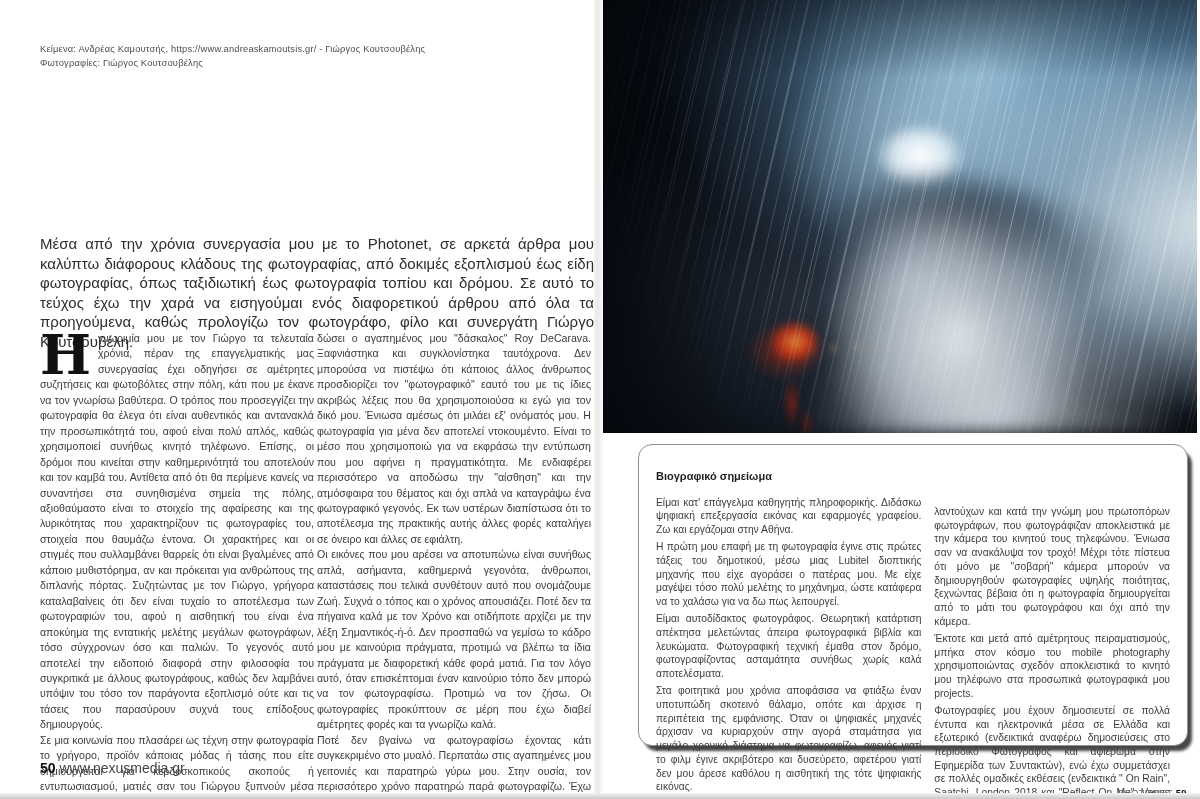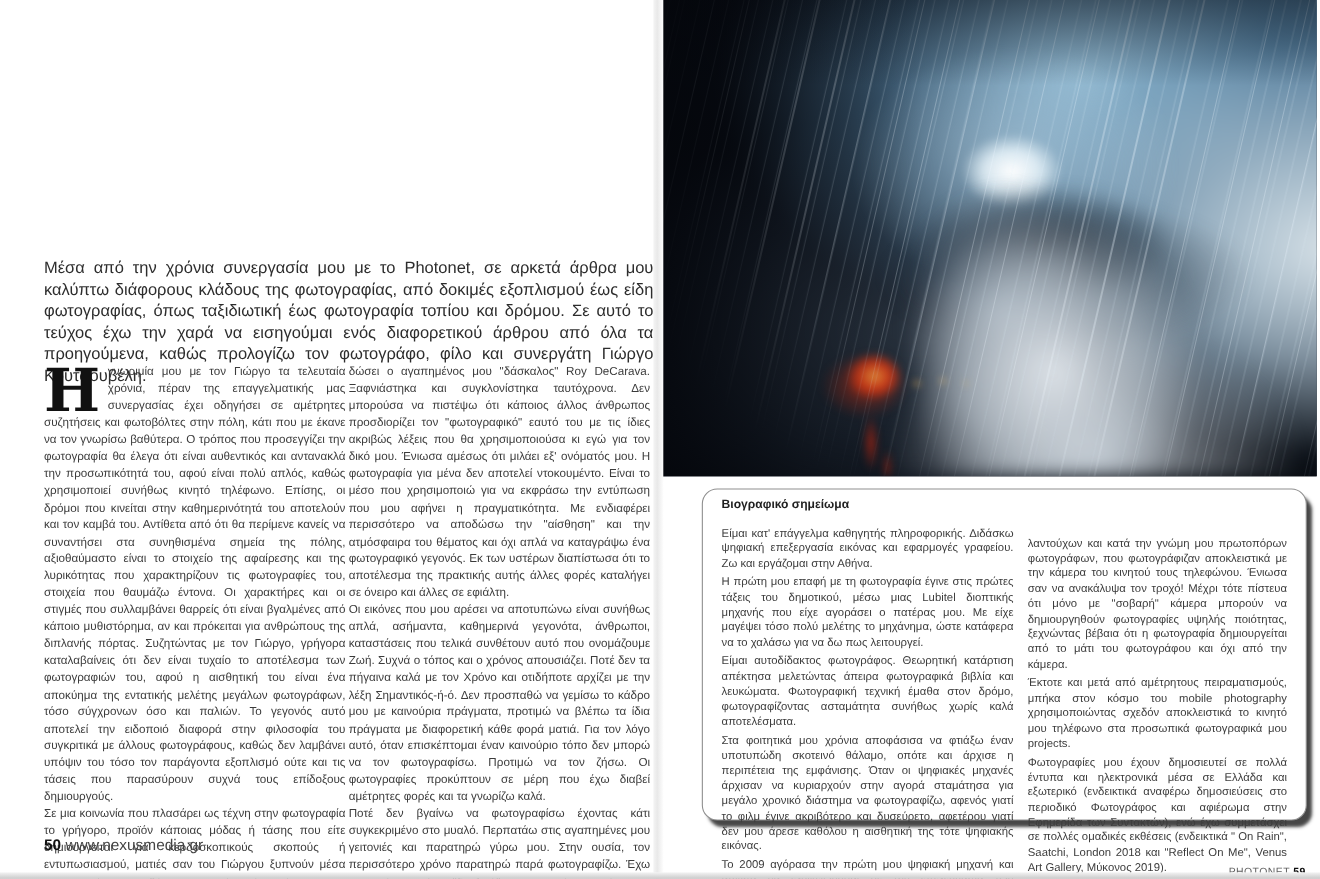--- a/index.html
+++ b/index.html
@@ -81,34 +81,38 @@
   .ph-vignette{left:0;top:0;width:100%;height:100%;
     background:
       linear-gradient(to right, rgba(4,6,11,.8), rgba(4,6,11,.25) 22%, rgba(4,6,11,0) 40%),
       linear-gradient(to bottom, rgba(4,6,11,.45), rgba(4,6,11,0) 18%),
       radial-gradient(120% 110% at 50% 45%, rgba(0,0,0,0) 60%, rgba(3,5,9,.45) 100%);}
 
   
   .bio-box{position:absolute;left:638px;top:444px;width:550px;height:302px;box-sizing:border-box;
            background:#fff;border:1.5px solid #8f8f8f;border-radius:14px;
            box-shadow:5px 6px 3px -1px rgba(25,25,25,.8);
-           padding:6px 17px 0 17px;display:flex;gap:13px;}
+           padding:23px 17px 0 17px;display:flex;gap:13px;}
   .bio-col{font-size:10.3px;line-height:13.7px;text-align:justify;color:#3d3d3d;}
   .bio-col p{margin:0 0 3.5px 0;}
   #bio-c1{width:268px;} #bio-c2{width:238px;margin-top:37px;}
   .bio-head{font-weight:bold;font-size:11px;color:#1f1f1f;margin:2px 0 12px 0 !important;}
 
   .footer-right{position:absolute;right:13px;top:757px;font-size:9.5px;letter-spacing:.4px;color:#5f5f5f;margin-top:30px;}
   .footer-right b{color:#0d0d0d;}
 </style>
 </head>
 <body>
 
 <div id="spread">
 
+  <div class="credits">
+    <div>Κείμενα: Ανδρέας Καμουτσής, https://www.andreaskamoutsis.gr/ - Γιώργος Κουτσουβέλης</div>
+    <div>Φωτογραφίες: Γιώργος Κουτσουβέλης</div>
+  </div>
 
 
   <div class="intro">Μέσα από την χρόνια συνεργασία μου με το Photonet, σε αρκετά άρθρα μου καλύπτω διάφορους κλάδους της φωτογραφίας, από δοκιμές εξοπλισμού έως είδη φωτογραφίας, όπως ταξιδιωτική έως φωτογραφία τοπίου και δρόμου. Σε αυτό το τεύχος έχω την χαρά να εισηγούμαι ενός διαφορετικού άρθρου από όλα τα προηγούμενα, καθώς προλογίζω τον φωτογράφο, φίλο και συνεργάτη Γιώργο Κουτσουβέλη.</div>
 
   <div class="bodycol" id="col1">
     <p><span class="dropcap">Η</span><span>γνωριμία μου με τον Γιώργο τα τελευταία χρόνια, πέραν της επαγγελματικής μας συνεργασίας έχει οδηγήσει σε αμέτρητες συζητήσεις και φωτοβόλτες στην πόλη, κάτι που με έκανε να τον γνωρίσω βαθύτερα. Ο τρόπος που προσεγγίζει την φωτογραφία θα έλεγα ότι είναι αυθεντικός και αντανακλά την προσωπικότητά του, αφού είναι πολύ απλός, καθώς χρησιμοποιεί συνήθως κινητό τηλέφωνο. Επίσης, οι δρόμοι που κινείται στην καθημερινότητά του αποτελούν και τον καμβά του. Αντίθετα από ότι θα περίμενε κανείς να συναντήσει στα συνηθισμένα σημεία της πόλης, αξιοθαύμαστο είναι το στοιχείο της αφαίρεσης και της λυρικότητας που χαρακτηρίζουν τις φωτογραφίες του, στοιχεία που θαυμάζω έντονα. Οι χαρακτήρες και οι στιγμές που συλλαμβάνει θαρρείς ότι είναι βγαλμένες από κάποιο μυθιστόρημα, αν και πρόκειται για ανθρώπους της διπλανής πόρτας. Συζητώντας με τον Γιώργο, γρήγορα καταλαβαίνεις ότι δεν είναι τυχαίο το αποτέλεσμα των φωτογραφιών του, αφού η αισθητική του είναι ένα αποκύημα της εντατικής μελέτης μεγάλων φωτογράφων, τόσο σύγχρονων όσο και παλιών. Το γεγονός αυτό αποτελεί την ειδοποιό διαφορά στην φιλοσοφία του συγκριτικά με άλλους φωτογράφους, καθώς δεν λαμβάνει υπόψιν του τόσο τον παράγοντα εξοπλισμό ούτε και τις τάσεις που παρασύρουν συχνά τους επίδοξους δημιουργούς.</span></p>
     <p>Σε μια κοινωνία που πλασάρει ως τέχνη στην φωτογραφία το γρήγορο, προϊόν κάποιας μόδας ή τάσης που είτε δημιουργείται για κερδοσκοπικούς σκοπούς ή εντυπωσιασμού, ματιές σαν του Γιώργου ξυπνούν μέσα μας πηγαία συναισθήματα, που όχι μόνο μένουν στην μνήμη μας, αλλά περιγράφουν και τον ψυχισμό μας. - Α.Κ.</p>
 
   </div>
 

